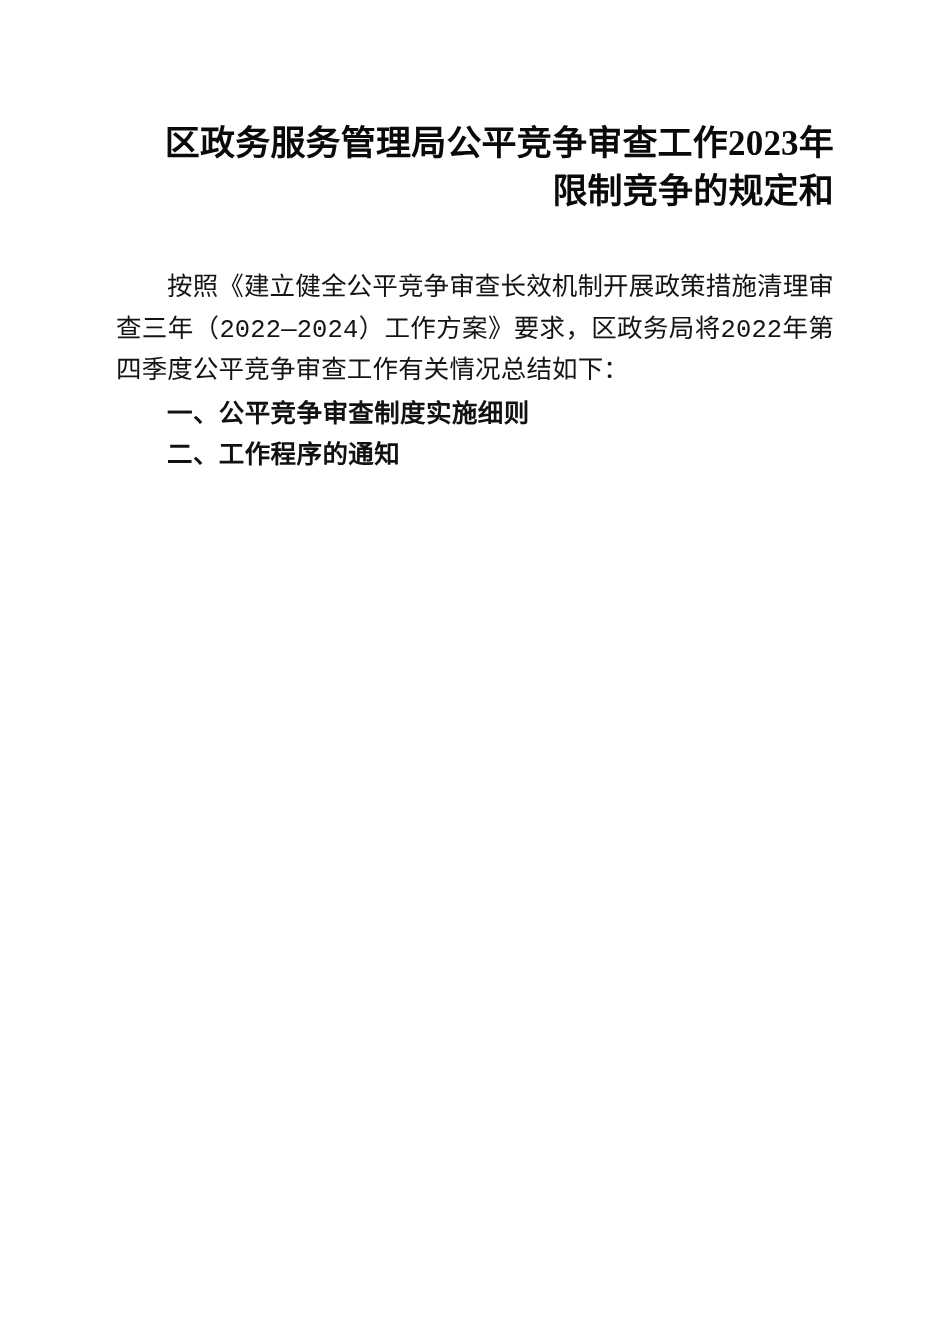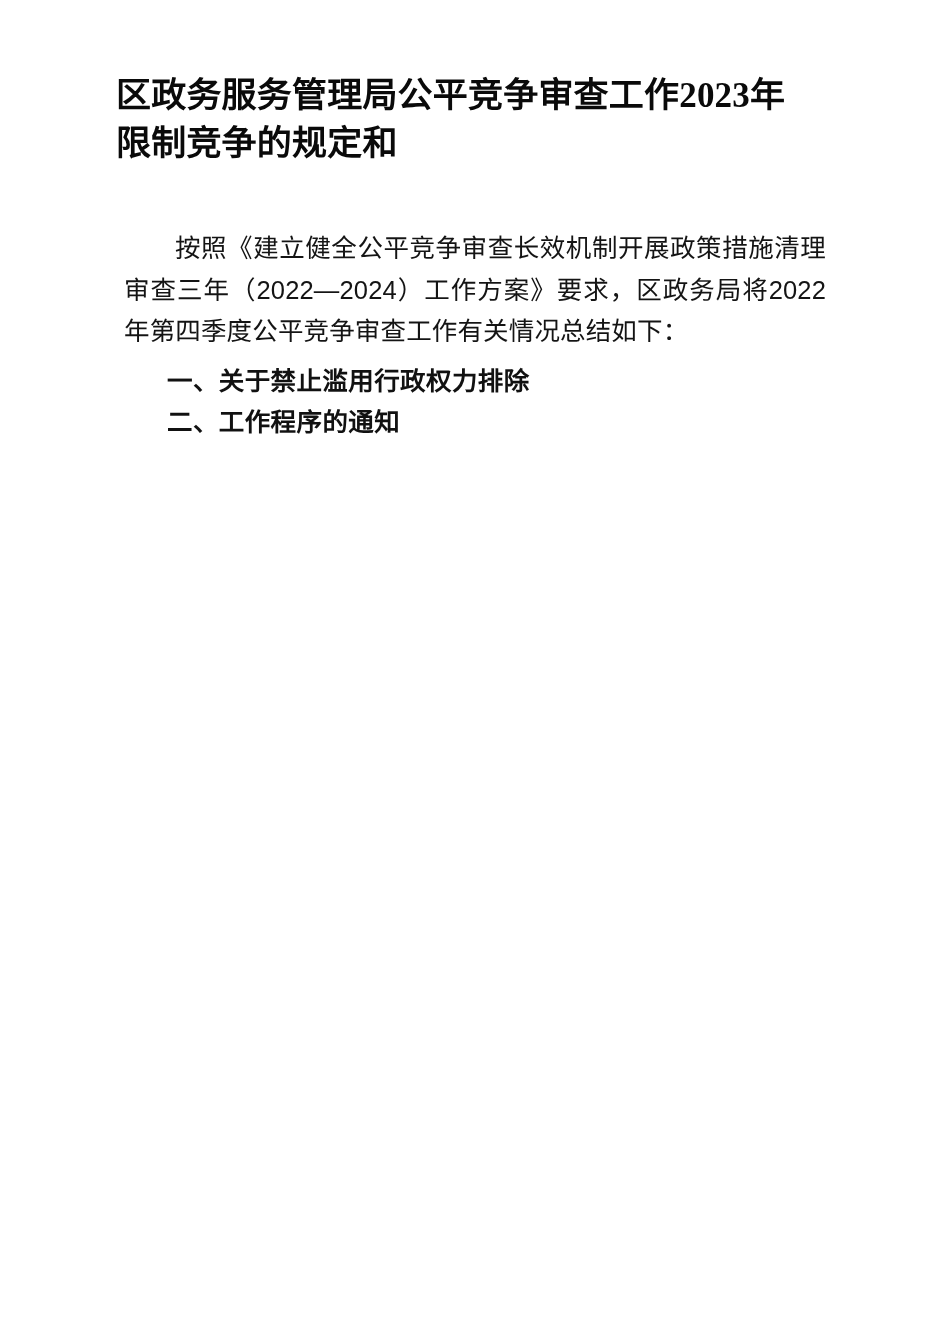--- a/index.html
+++ b/index.html
@@ -27,22 +27,22 @@
   .doc-body {
     position: absolute;
     left: 116px;
     top: 0;
     width: 718px;
   }
 
   
   .doc-title {
     margin: 0;
-    padding-top: 72px;
-    text-align: left;
+    padding-top: 120px;
+    text-align: right;
     font-family: "Liberation Serif", "DejaVu Serif", serif;
     font-weight: 700;
     font-size: 35px;
     line-height: 48px;
     letter-spacing: 0.2px;
     color: #0a0a0a;
     word-break: break-all;
   }
 
   
@@ -52,22 +52,22 @@
     font-weight: 700;
     font-size: 25.5px;
     line-height: 41.5px;
     text-indent: 51px;
     letter-spacing: 0.4px;
     color: #111111;
   }
 
   
   .para {
-    margin: 8px;
-    font-family: Liberation Sans, sans-serif;
+    margin: 0;
+    font-family: Liberation Mono, monospace;
     font-size: 25.5px;
     line-height: 41.5px;
     text-indent: 51px;
     text-align: justify;
     text-justify: inter-ideograph;
     letter-spacing: 0.15px;
     color: #141414;
     word-break: break-all;
   }
 
@@ -84,21 +84,21 @@
 
     <h1 class="doc-title">
       <span>区政务服务管理局公平竞争审查工作2023年</span><br>
       <span>限制竞争的规定和</span>
     </h1>
 
     <div class="gap-title-body"></div>
 
     <p class="para">按照《建立健全公平竞争审查长效机制开展政策措施清理审查三年（2022—2024）工作方案》要求，区政务局将2022年第四季度公平竞争审查工作有关情况总结如下：</p>
 
-    <h2 class="sec-heading">一、关于禁止滥用行政权力排除</h2>
+    <h2 class="sec-heading">一、公平竞争审查制度实施细则</h2>
 
 
 
 
     <h2 class="sec-heading">二、工作程序的通知</h2>
 
     <div class="trailing-space"></div>
 
   </div>
 </div>

